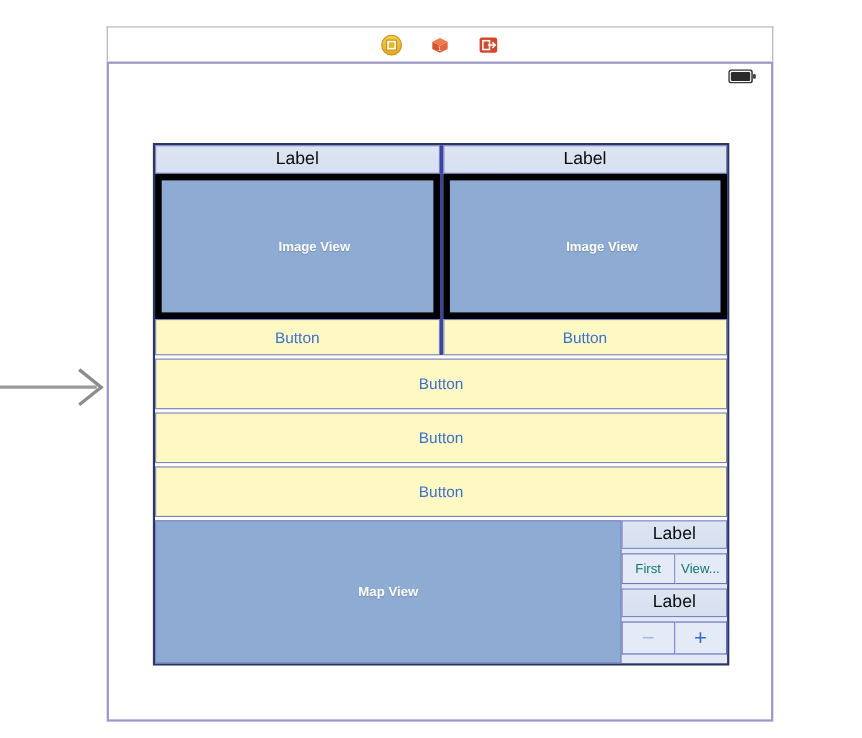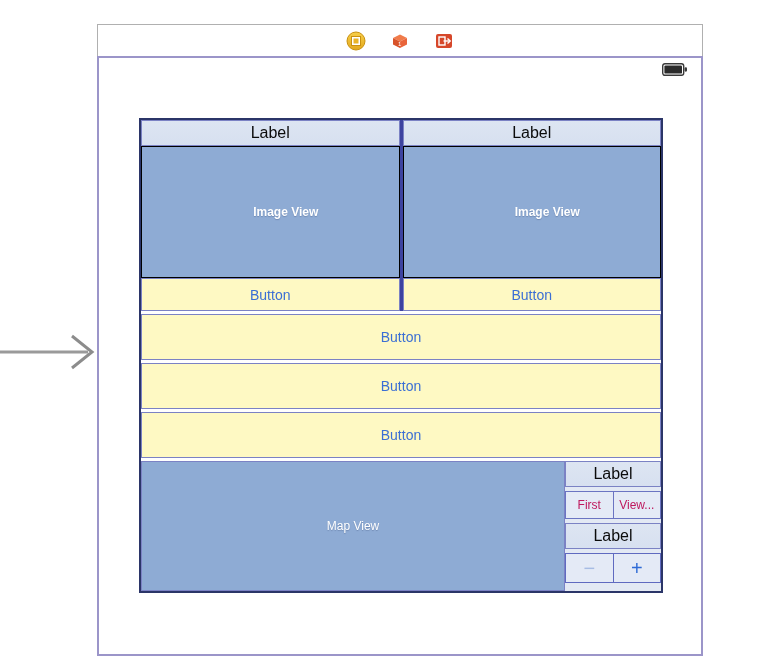--- a/index.html
+++ b/index.html
@@ -49,21 +49,21 @@
 
   .status-battery {
     position: absolute;
     right: 13px; top: 5px;
     width: 26px; height: 13px;
   }
 
   
   .root-stack {
     position: absolute;
-    left: 40px; top: 60px;
+    left: 40px; top: 72px;
     width: 524px; height: 475px;
     border: 2px solid #2b3568;
     background: #e3e9f4;
     display: flex;
     flex-direction: column;
   }
 
   .row { display: flex; width: 100%; }
 
   .hsplit {
@@ -102,28 +102,28 @@
   .ib-button {
     color: #3b6fd4;
     font-size: 14px;
     background: #fef9c3;
   }
   .ib-image {
     background: #8eabd4;
     color: #ffffff;
     font-weight: bold;
     font-size: 12px;
-    border: 1px solid #000000;
+    border: 6px solid #000000;
     text-shadow: 0 1px 1px rgba(60,80,120,.35);
     padding-left: 31px;
   }
   .ib-map {
     background: #8eabd4;
     color: #ffffff;
-    font-weight: normal;
+    font-weight: bold;
     font-size: 12px;
     border: 1px solid #7b82c4;
     text-shadow: 0 1px 1px rgba(60,80,120,.35);
   }
 
   .top-labels { height: 26px; flex: 0 0 26px; }
   .img-row    { height: 132px; flex: 0 0 132px; }
   .btn-row    { height: 33px; flex: 0 0 33px; }
   .wide-btn   { height: 46px; flex: 0 0 46px; }
   .bottom-row { flex: 1 1 auto; }
@@ -140,21 +140,21 @@
     flex: 0 0 96px;
     display: flex;
     flex-direction: column;
   }
   .br-label { flex: 0 0 26px; }
   .br-seg   { flex: 0 0 28px; display: flex; }
   .seg-part {
     flex: 1 1 0;
     border: 1px solid #6b74c2;
     background: #e4eaf6;
-    color: #be185d;
+    color: #0f766e;
     font-size: 12px;
     display: flex;
     align-items: center;
     justify-content: center;
     overflow: hidden;
     white-space: nowrap;
   }
   .seg-part + .seg-part { border-left: none; }
   .br-stepper { flex: 0 0 30px; display: flex; }
   .step-part {

